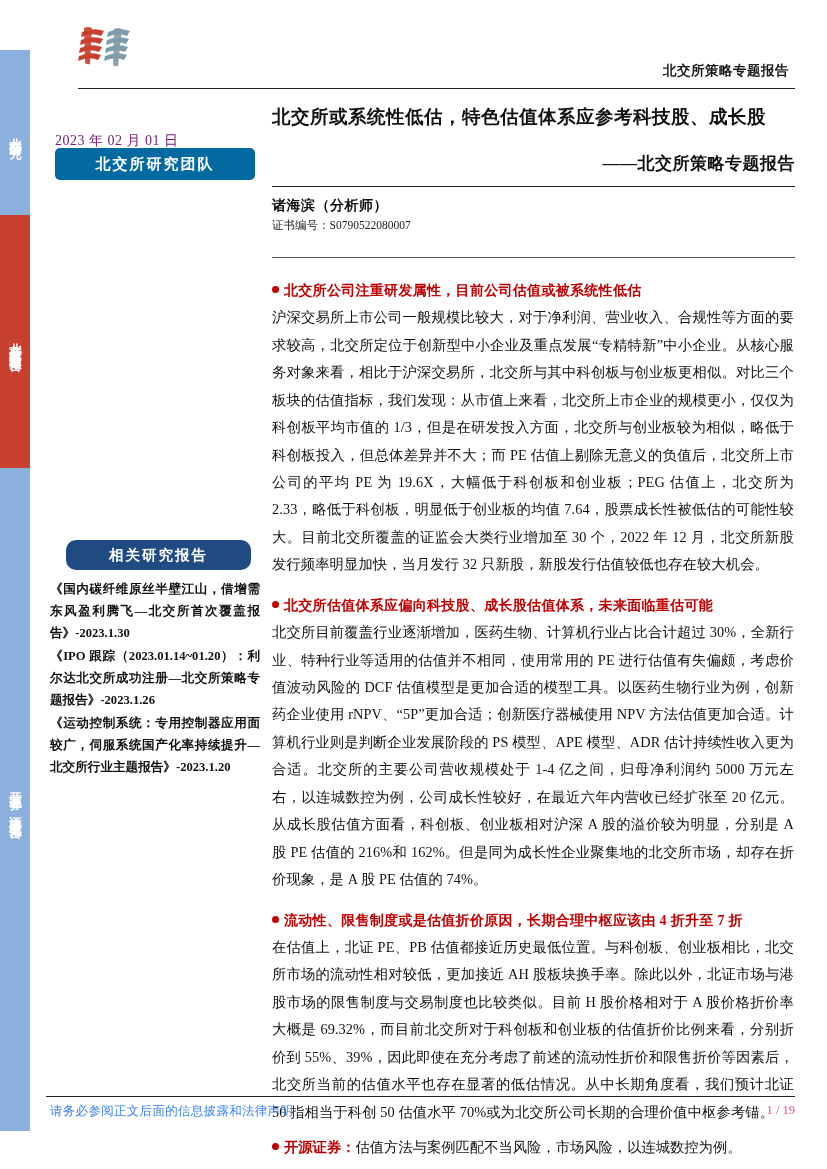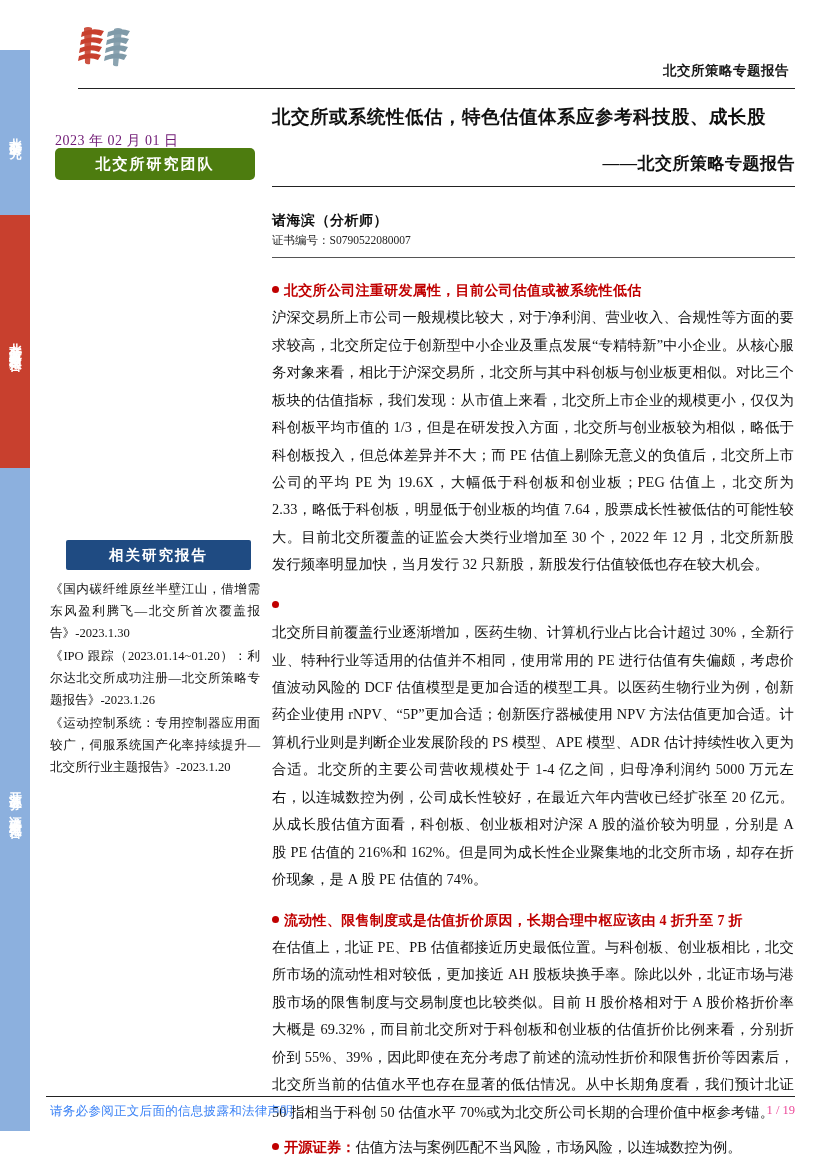--- a/index.html
+++ b/index.html
@@ -97,21 +97,21 @@
     color: #701a75;
     letter-spacing: 0.5px;
     margin-top: 28px;
   }
   .team-badge {
     position: absolute;
     left: 55px;
     top: 148px;
     width: 200px;
     height: 32px;
-    background: #4d7c0f;
+    background: #0369a1;
     border-radius: 5px;
     color: #ffffff;
     font-size: 15px;
     font-weight: bold;
     letter-spacing: 2px;
     display: flex;
     align-items: center;
     justify-content: center;
   }
 
@@ -146,21 +146,20 @@
     height: 0;
     border-top: 1.4px solid #222;
   }
 
   
   .analyst {
     position: absolute;
     left: 272px;
     top: 197px;
     width: 330px;
-    margin-top: 15px;
   }
   .analyst-name {
     font-size: 14px;
     font-weight: bold;
     letter-spacing: 0.5px;
     color: #111;
     margin-bottom: 3px;
   }
   .analyst-email {
     font-size: 12.5px;
@@ -226,21 +225,21 @@
   }
 
   
   .rel-badge {
     position: absolute;
     left: 66px;
     top: 540px;
     width: 185px;
     height: 30px;
     background: #1f4b82;
-    border-radius: 2px;
+    border-radius: 10px;
     color: #fff;
     font-size: 14.5px;
     font-weight: bold;
     letter-spacing: 2px;
     display: flex;
     align-items: center;
     justify-content: center;
   }
   .rel-list {
     position: absolute;
@@ -248,20 +247,21 @@
     top: 578px;
     width: 210px;
   }
   .rel-item {
     font-size: 12.6px;
     line-height: 1.75;
     color: #111;
     text-align: justify;
     text-justify: inter-ideograph;
     margin-bottom: 1px;
+    font-weight: bold;
   }
 
   
   .hr-footer {
     position: absolute;
     left: 46px;
     right: 32px;
     top: 1096px;
     height: 0;
     border-top: 1.4px solid #222;
@@ -337,21 +337,21 @@
 <div class="hr-analyst"></div>
 
 <div class="body-col">
 
   <p class="sec-head">
     <span class="bullet"></span><span>北交所公司注重研发属性，目前公司估值或被系统性低估</span>
   </p>
   <p class="sec-body">沪深交易所上市公司一般规模比较大，对于净利润、营业收入、合规性等方面的要求较高，北交所定位于创新型中小企业及重点发展“专精特新”中小企业。从核心服务对象来看，相比于沪深交易所，北交所与其中科创板与创业板更相似。对比三个板块的估值指标，我们发现：从市值上来看，北交所上市企业的规模更小，仅仅为科创板平均市值的 1/3，但是在研发投入方面，北交所与创业板较为相似，略低于科创板投入，但总体差异并不大；而 PE 估值上剔除无意义的负值后，北交所上市公司的平均 PE 为 19.6X，大幅低于科创板和创业板；PEG 估值上，北交所为 2.33，略低于科创板，明显低于创业板的均值 7.64，股票成长性被低估的可能性较大。目前北交所覆盖的证监会大类行业增加至 30 个，2022 年 12 月，北交所新股发行频率明显加快，当月发行 32 只新股，新股发行估值较低也存在较大机会。</p>
 
   <p class="sec-head">
-    <span class="bullet"></span>
+    <span class="bullet"></span><span>北交所估值体系应偏向科技股、成长股估值体系，未来面临重估可能</span>
   </p>
   <p class="sec-body">北交所目前覆盖行业逐渐增加，医药生物、计算机行业占比合计超过 30%，全新行业、特种行业等适用的估值并不相同，使用常用的 PE 进行估值有失偏颇，考虑价值波动风险的 DCF 估值模型是更加合适的模型工具。以医药生物行业为例，创新药企业使用 rNPV、“5P”更加合适；创新医疗器械使用 NPV 方法估值更加合适。计算机行业则是判断企业发展阶段的 PS 模型、APE 模型、ADR 估计持续性收入更为合适。北交所的主要公司营收规模处于 1-4 亿之间，归母净利润约 5000 万元左右，以连城数控为例，公司成长性较好，在最近六年内营收已经扩张至 20 亿元。从成长股估值方面看，科创板、创业板相对沪深 A 股的溢价较为明显，分别是 A 股 PE 估值的 216%和 162%。但是同为成长性企业聚集地的北交所市场，却存在折价现象，是 A 股 PE 估值的 74%。</p>
 
   <p class="sec-head">
     <span class="bullet"></span><span>流动性、限售制度或是估值折价原因，长期合理中枢应该由 4 折升至 7 折</span>
   </p>
   <p class="sec-body">在估值上，北证 PE、PB 估值都接近历史最低位置。与科创板、创业板相比，北交所市场的流动性相对较低，更加接近 AH 股板块换手率。除此以外，北证市场与港股市场的限售制度与交易制度也比较类似。目前 H 股价格相对于 A 股价格折价率大概是 69.32%，而目前北交所对于科创板和创业板的估值折价比例来看，分别折价到 55%、39%，因此即使在充分考虑了前述的流动性折价和限售折价等因素后，北交所当前的估值水平也存在显著的低估情况。从中长期角度看，我们预计北证 50 指相当于科创 50 估值水平 70%或为北交所公司长期的合理价值中枢参考锚。</p>
 
   <p class="risk-line">
     <span class="bullet" style="background:#c00000;display:inline-block;width:7px;height:7px;border-radius:50%;margin-right:5px;vertical-align:2px;"></span><span class="rk-label">开源证券：</span><span>估值方法与案例匹配不当风险，市场风险，以连城数控为例。</span>

